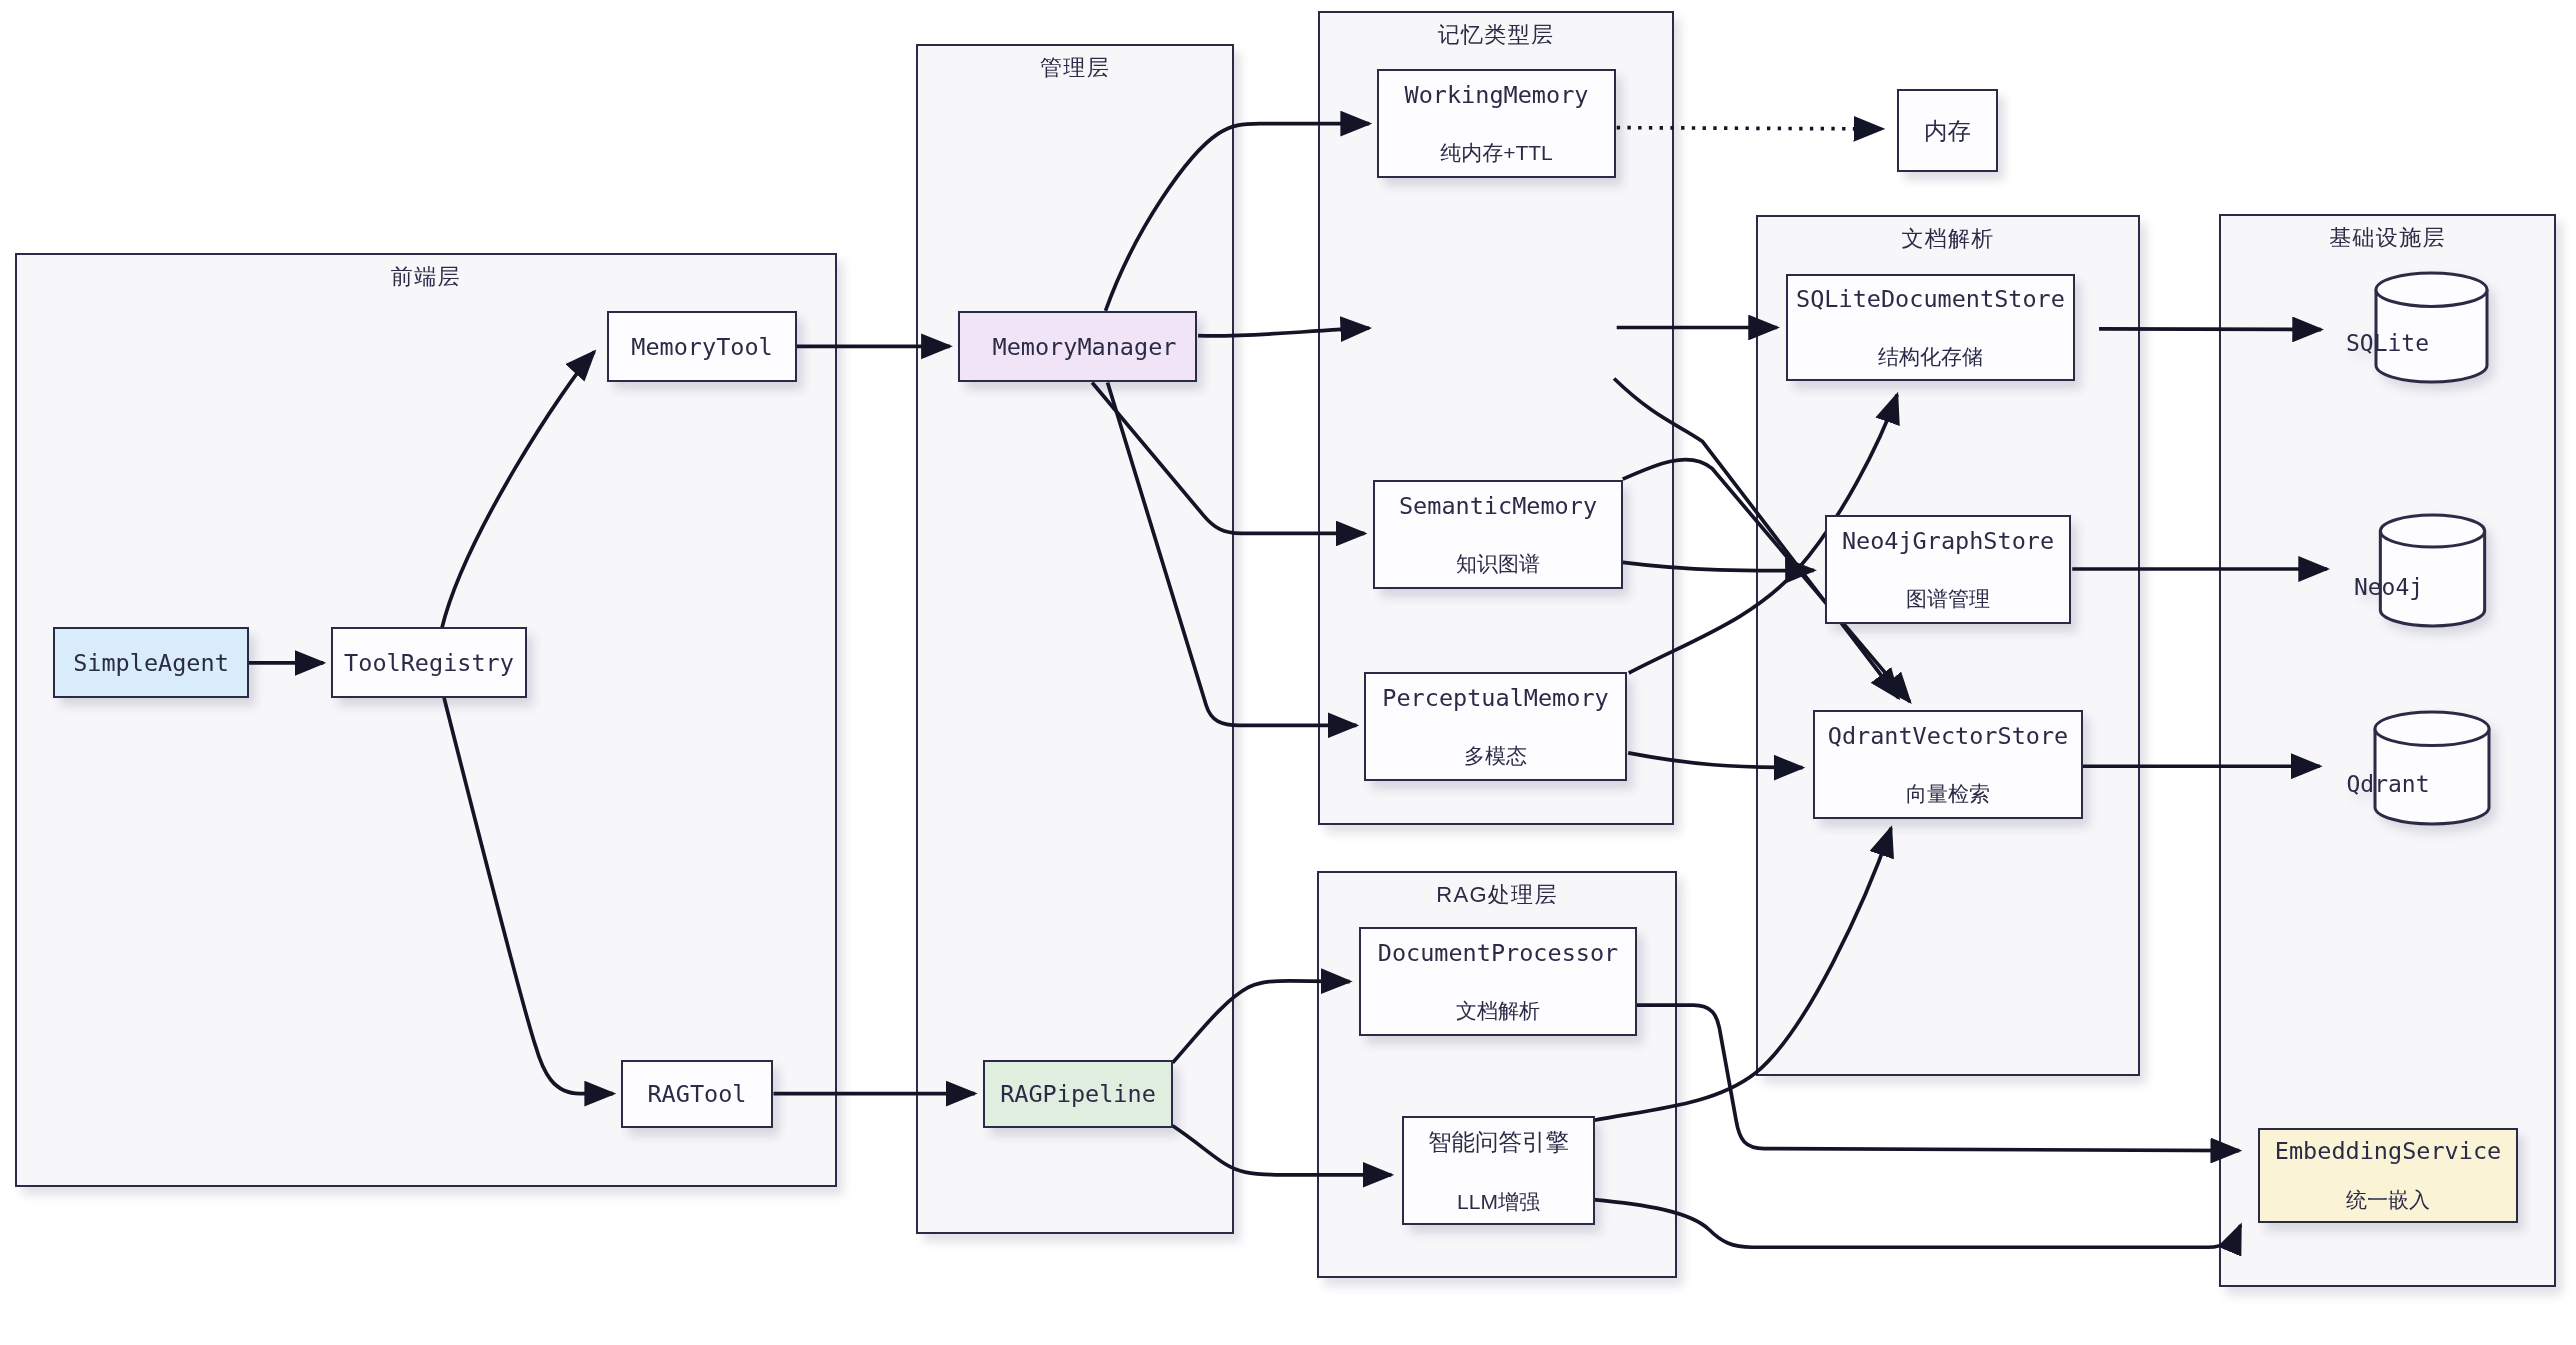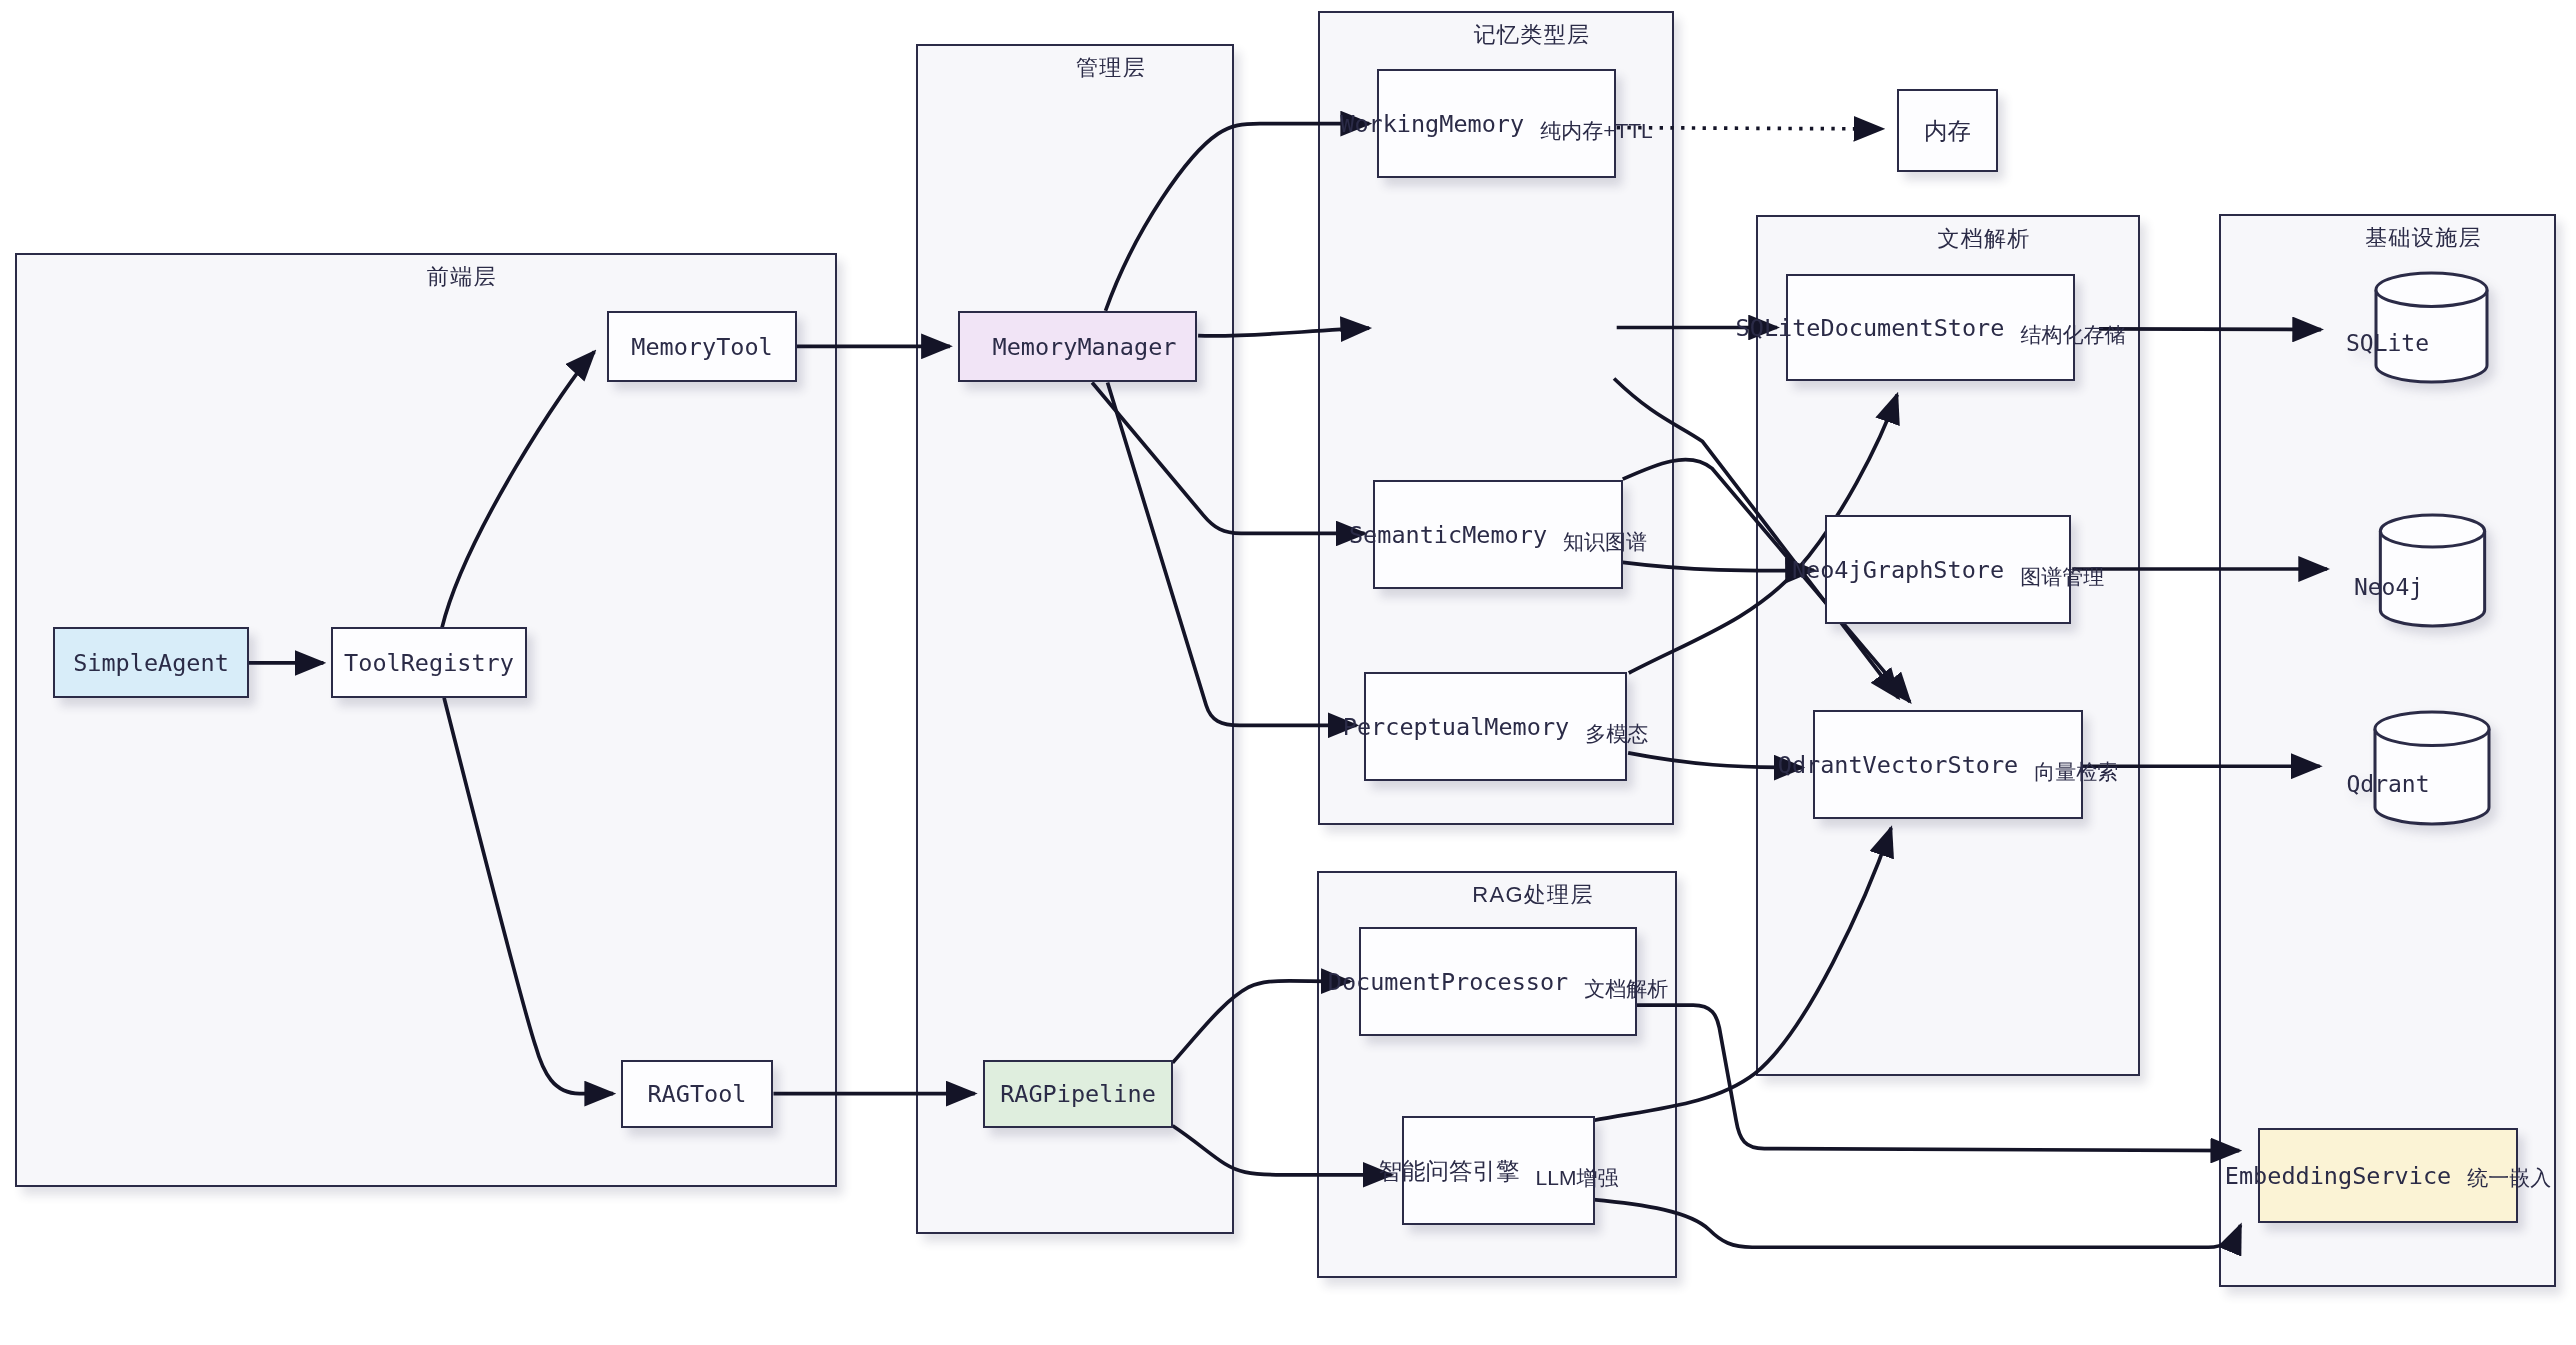--- a/index.html
+++ b/index.html
@@ -25,33 +25,32 @@
     border:2px solid var(--color-border);
     box-shadow:6.7px 8px 9.4px rgba(45,45,80,.14);
     z-index:1;
   }
   .container .ctitle{
     position:absolute;top:6.7px;left:0;width:100%;
     text-align:center;
     font-size:22px;color:var(--color-text);
     font-family:"Liberation Sans","DejaVu Sans",sans-serif;
     letter-spacing:1.3px;
-    margin-left:36px;
   }
 
   svg.edges{position:absolute;left:0;top:0;z-index:2;pointer-events:none;}
   .edge{fill:none;stroke:var(--color-edge);stroke-width:5.5;}
   .edge.dotted{stroke-dasharray:5 11;}
 
   .node{
     position:absolute;z-index:3;
     background:var(--color-node_fill);
     border:2.7px solid var(--color-border);
     box-shadow:6.7px 8px 9.4px rgba(45,45,80,.16);
-    display:flex;align-items:center;justify-content:center;
+    display:flex;flex-direction:column;align-items:center;justify-content:center;
     color:var(--color-text);
     text-align:center;
     gap:16px;
   }
   .node .nlabel{font-size:23.5px;letter-spacing:0;white-space:nowrap;}
   .node .nsub{
     font-size:21px;margin-top:14px;white-space:nowrap;
     font-family:"Liberation Sans","DejaVu Sans",sans-serif;
   }
   .node--agent{background:var(--color-agent_fill);}

